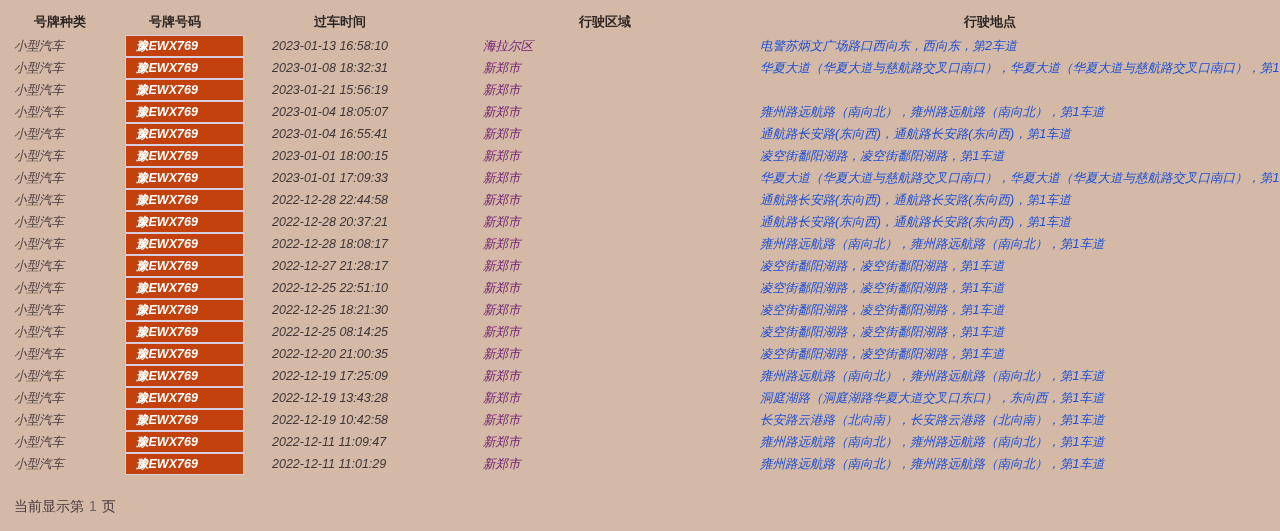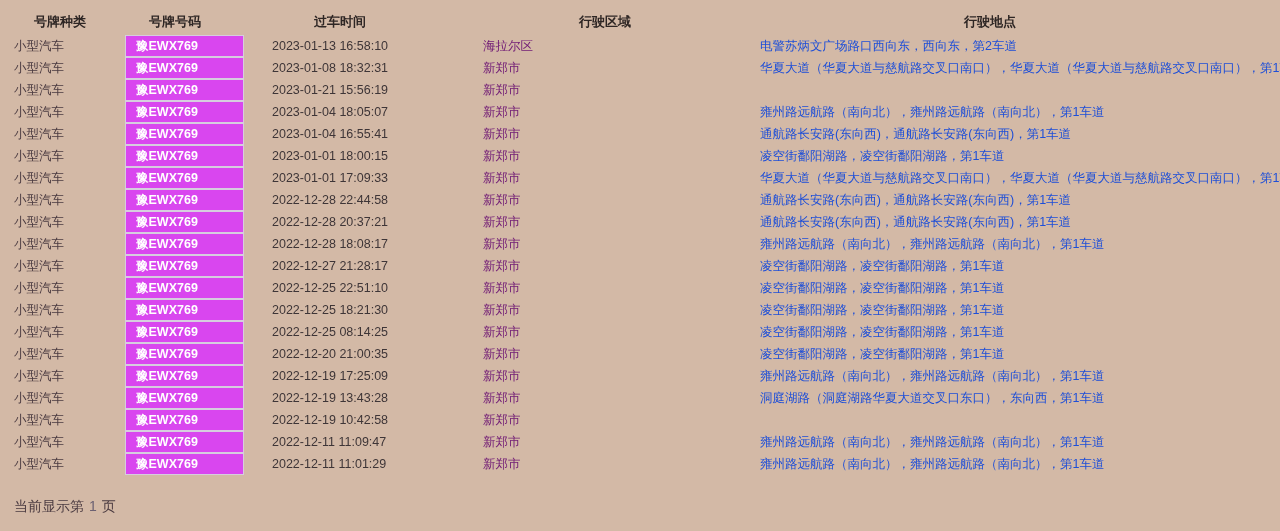--- a/index.html
+++ b/index.html
@@ -10,30 +10,30 @@
     position:relative;
     overflow:hidden;
   }
   .hdr-row{position:absolute;top:0;left:0;width:1280px;height:34px;}
   .hdr-cell{
     position:absolute;top:15px;
     transform:translateX(-50%);
     font-size:13px;font-weight:bold;color:#2e2624;
     white-space:nowrap;line-height:14px;
   }
-  #rows{position:absolute;top:35px;left:0;width:1063px;}
+  #rows{position:absolute;top:35px;left:0;width:1063px;font-style:italic;}
   .row{position:relative;height:22px;width:1280px;}
   .cell{
     position:absolute;top:0;height:22px;line-height:22px;
     font-size:12.5px;color:#4a3a40;white-space:nowrap;
   }
   .cell.type{left:14px;}
   .cell.plate{
     left:125px;width:119px;
-    background:#d946ef;
+    background:#c2410c;
     border:1px solid #d6cdde;
     box-sizing:border-box;
     color:#ffffff;font-weight:bold;font-size:12.5px;
     line-height:20px;padding-left:10px;
   }
   .cell.time{left:272px;color:#3e3537;}
   .cell.area{left:483px;color:#701a75;}
   .cell.loc{left:760px;color:#1d4ed8;}
   .pagination{
     position:absolute;top:498px;left:14px;
@@ -169,20 +169,21 @@
       <span class="cell plate">豫EWX769</span>
       <span class="cell time">2022-12-19 13:43:28</span>
       <span class="cell area">新郑市</span>
       <span class="cell loc">洞庭湖路（洞庭湖路华夏大道交叉口东口），东向西，第1车道</span>
     </div>
     <div class="row">
       <span class="cell type">小型汽车</span>
       <span class="cell plate">豫EWX769</span>
       <span class="cell time">2022-12-19 10:42:58</span>
       <span class="cell area">新郑市</span>
+      <span class="cell loc">长安路云港路（北向南），长安路云港路（北向南），第1车道</span>
     </div>
     <div class="row">
       <span class="cell type">小型汽车</span>
       <span class="cell plate">豫EWX769</span>
       <span class="cell time">2022-12-11 11:09:47</span>
       <span class="cell area">新郑市</span>
       <span class="cell loc">雍州路远航路（南向北），雍州路远航路（南向北），第1车道</span>
     </div>
     <div class="row">
       <span class="cell type">小型汽车</span>

